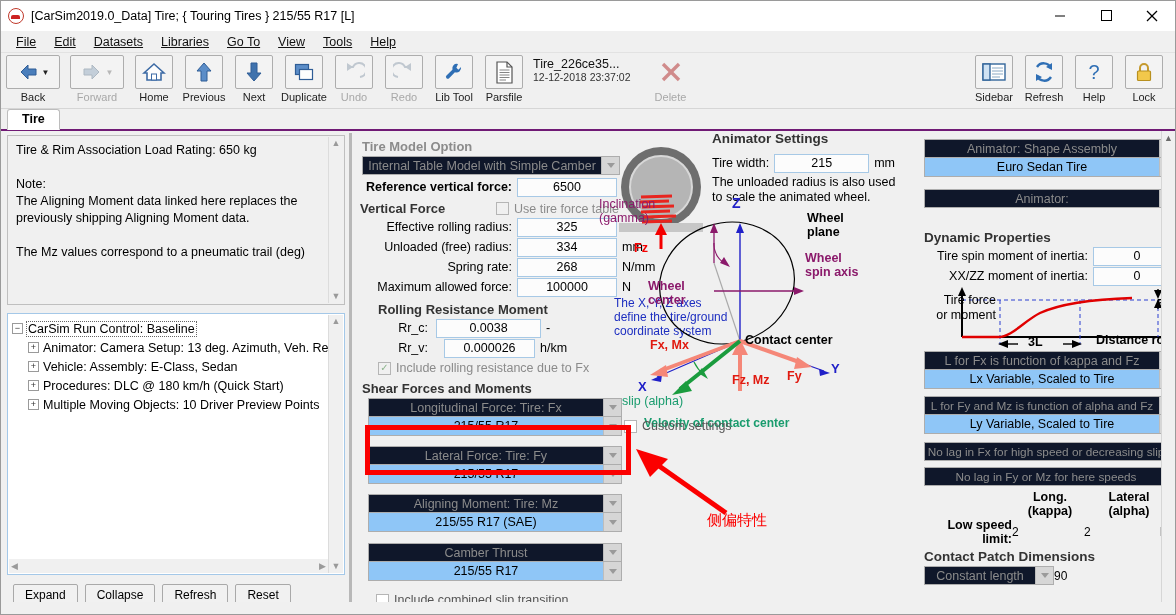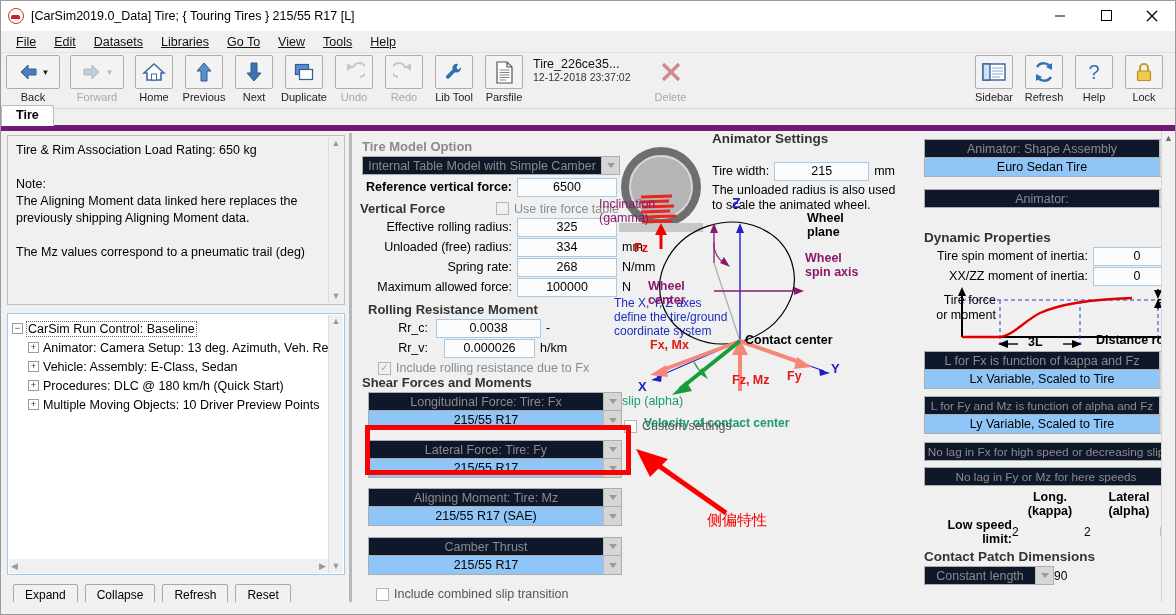--- a/index.html
+++ b/index.html
@@ -90,22 +90,22 @@
     display: flex; flex-direction: column;
     justify-content: center; margin-left: 4px; margin-top: 2px;
   }
   .tb-file .fname { font-size: 12.5px; color: #111; }
   .tb-file .fdate { font-size: 10.5px; color: #333; }
   .tb-right { margin-left: auto; display: flex; padding-right: 6px; }
 
   
   .tabstrip {
     height: 22px; background: #f0f0f0;
-    display: flex; align-items: flex-end; 
-    border-bottom: 6px solid #701a75;
+    display: flex; align-items: flex-end; padding-left: 6px;
+    border-bottom: 2px solid #701a75;
   }
   .tab {
     padding: 2px 14px 3px 14px; font-size: 12.5px; font-weight: bold;
     background: #ffffff;
     border: 1px solid #bdbdbd; border-bottom: 1px solid #ffffff;
     border-radius: 3px 3px 0 0;
     position: relative; top: 1px;
   }
 
   
@@ -550,39 +550,39 @@
         <div class="flabel" style="width:152px">Spring rate:</div>
         <div class="fbox" style="width:100px">268</div>
         <div class="funit">N/mm</div>
       </div>
       <div class="field">
         <div class="flabel" style="width:152px">Maximum allowed force:</div>
         <div class="fbox" style="width:100px">100000</div>
         <div class="funit">N</div>
       </div>
 
-      <div class="grouphdr" style="margin-top:6px;margin-left:8px">Rolling Resistance Moment</div>
+      <div class="grouphdr" style="margin-top:6px;margin-left:18px">Rolling Resistance Moment</div>
 
       <div class="field">
         <div class="flabel" style="width:68px">Rr_c:</div>
         <div class="fbox" style="width:105px;margin-left:8px">0.0038</div>
         <div class="funit">-</div>
       </div>
       <div class="field">
         <div class="flabel" style="width:68px">Rr_v:</div>
         <div class="fbox" style="width:91px;margin-left:16px">0.000026</div>
         <div class="funit">h/km</div>
       </div>
 
       <div class="chk gray" style="margin-top:4px;margin-left:18px">
         <span class="chkbox" style="color:#8cb48c">✓</span>
         <span>Include rolling resistance due to Fx</span>
       </div>
 
-      <div class="grouphdr" style="margin-left:2px">Shear Forces and Moments</div>
+      <div class="grouphdr" style="margin-top:6px;margin-left:2px">Shear Forces and Moments</div>
 
       <div style="margin-left:8px;margin-top:2px">
         <div class="combo">
           <div class="txt">Longitudinal Force: Tire: Fx</div>
           <div class="arrow">
               <span class="tri"></span>
             </div>
         </div>
         <div class="combo value">
           <div class="txt">215/55 R17</div>
@@ -637,21 +637,21 @@
         </div>
       </div>
 
       <div class="chk gray" style="margin-top:12px;margin-left:16px">
         <span class="chkbox" style="background:#fff"></span>
         <span style="color:#555">Include combined slip transition</span>
       </div>
 
       <div style="position:absolute;left:360px;top:0px;width:200px">
         <div class="grouphdr" style="font-size:13.5px">Animator Settings</div>
-        <div class="field" style="margin-top:16px">
+        <div class="field" style="margin-top:8px">
           <div class="flabel">Tire width:</div>
           <div class="fbox" style="width:95px">215</div>
           <div class="funit">mm</div>
         </div>
         <div style="font-size:12.5px;line-height:15px;margin-top:3px">
           <div>The unloaded radius is also used</div>
           <div>to scale the animated wheel.</div>
         </div>
       </div>
 

